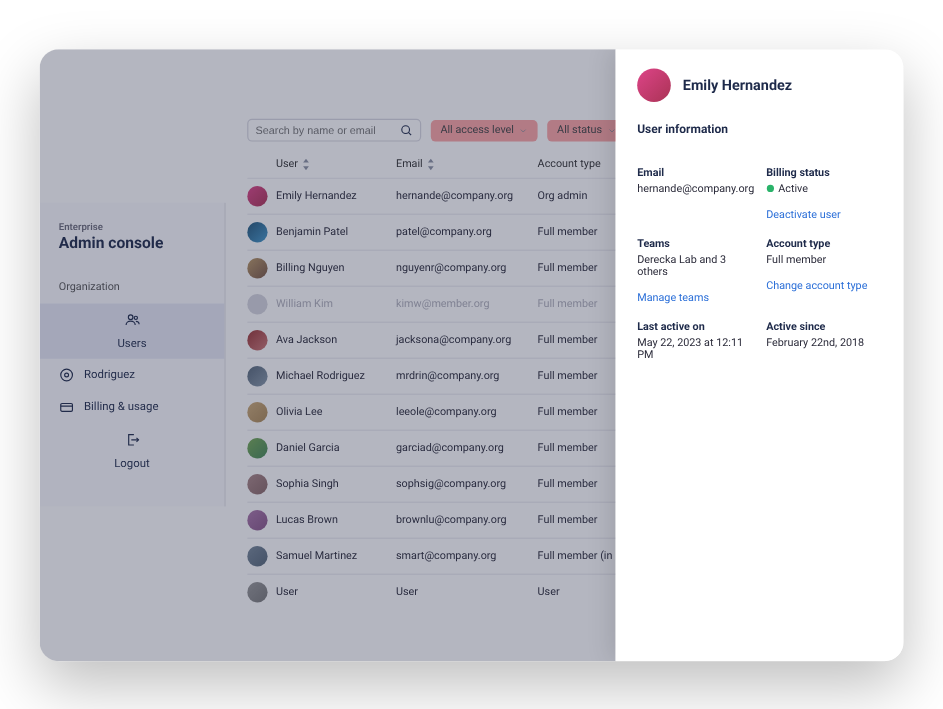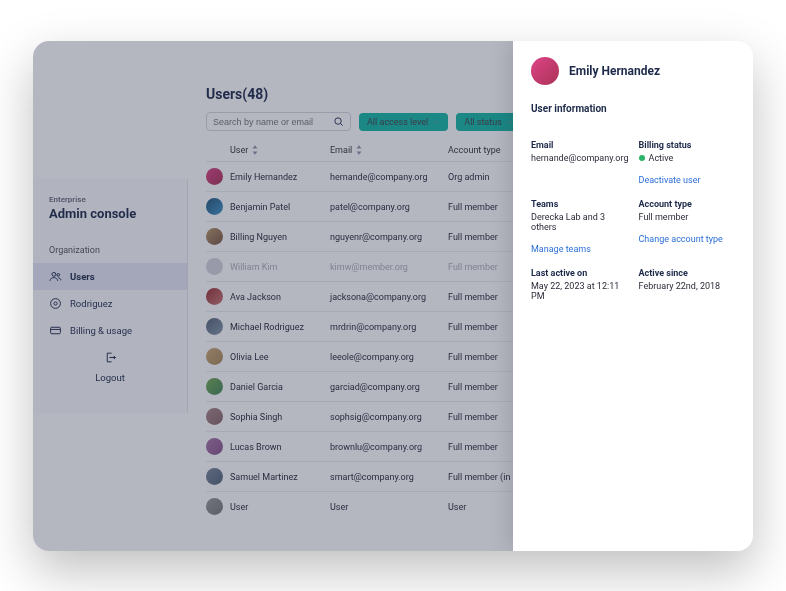--- a/index.html
+++ b/index.html
@@ -45,21 +45,22 @@
   display: flex;
   align-items: center;
   gap: 8px;
   padding: 7px 16px;
   font-size: 9.5px;
   cursor: pointer;
 }
 .side-item.active {
   background: #e7e9f5;
   color: #1e2a4a;
-  font-weight: 700;
+  font-weight: 400;
+  flex-direction: column;
 }
 .side-item .icn { width: 13px; height: 13px; display:flex; align-items:center; justify-content:center; }
 .side-item .icn svg { width: 13px; height: 13px; stroke: #1e2a4a; fill: none; stroke-width: 1.8; }
 .sidebar .spacer { flex: 1; }
 .logout { display:flex; align-items:center; gap:8px; padding: 7px 16px 14px; font-size: 9.5px; color:#1e2a4a; cursor:pointer;flex-direction:column; }
 .logout svg { width:13px; height:13px; stroke:#1e2a4a; fill:none; stroke-width:1.8; }
 
 
 .main {
   flex: 1;
@@ -75,21 +76,21 @@
 .searchwrap {
   display:flex; align-items:center;
   border:1px solid #d8d8e0; border-radius:4px;
   padding: 3px 6px; flex:0 0 145px;
 }
 .searchwrap input {
   border:none; outline:none; font-size:9px; flex:1; background:transparent; color:#555;
 }
 .searchwrap svg { width:11px; height:11px; stroke:#1e2a4a; fill:none; stroke-width:2; }
 .pill {
-  background:#14b8a6; border-radius:4px; padding:4px 8px; font-size:9px;
+  background:#fca5a5; border-radius:4px; padding:4px 8px; font-size:9px;
   display:flex; align-items:center; gap:4px; cursor:pointer; color:#444;
 }
 .pill svg { width:8px; height:8px; stroke:#8a8a95; fill:none; stroke-width:2; }
 
 .headrow {
   display:flex; padding:6px 0; font-size:9px; color:#333;
 }
 .col-avatar { width: 24px; }
 .col-user { width: 100px; }
 .col-email { width: 118px; }
@@ -190,21 +191,20 @@
       <svg viewBox="0 0 24 24">
           <path d="M14 4h-8v16h8"></path>
           <path d="M10 12h11"></path>
           <path d="M18 9l3 3-3 3"></path>
         </svg>
       <span>Logout</span>
     </div>
   </div>
 
   <div class="main">
-    <h1>Users(48)</h1>
 
     <div class="controls">
       <div class="searchwrap">
         <input placeholder="Search by name or email" style="">
         <svg viewBox="0 0 24 24">
             <circle cx="11" cy="11" r="7"></circle>
             <path d="M21 21l-5-5"></path>
           </svg>
       </div>
       <div class="pill">

